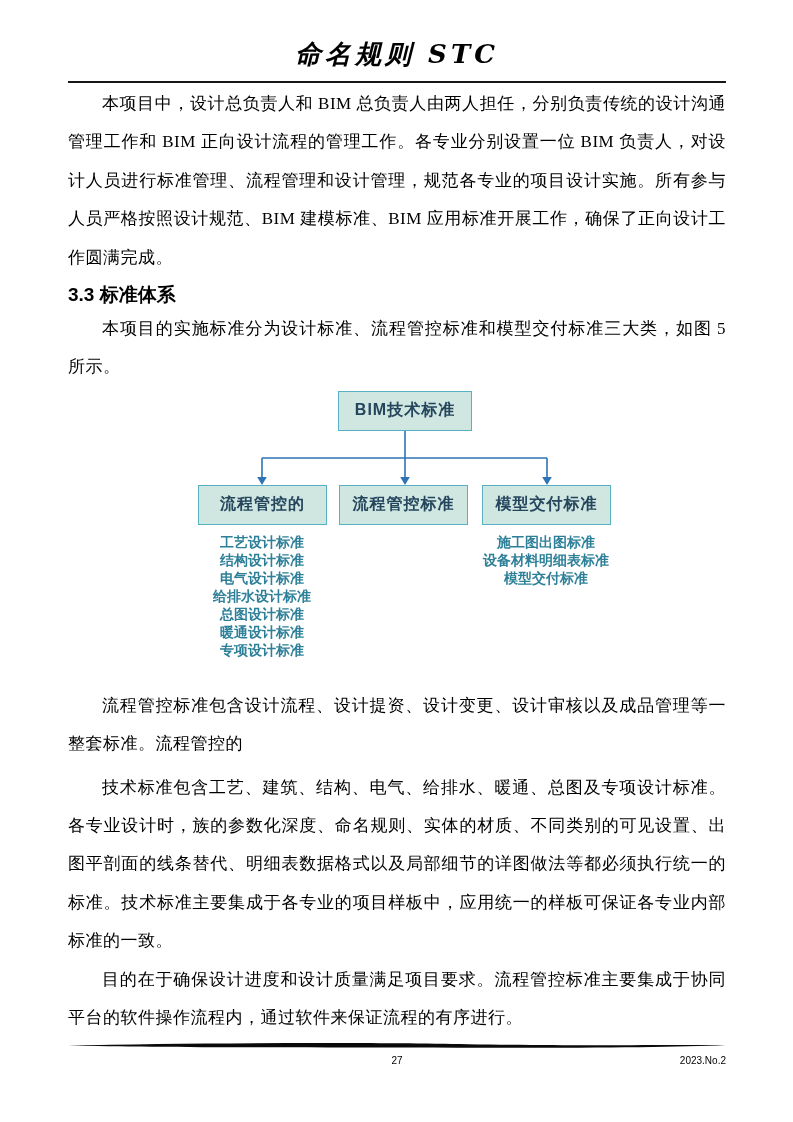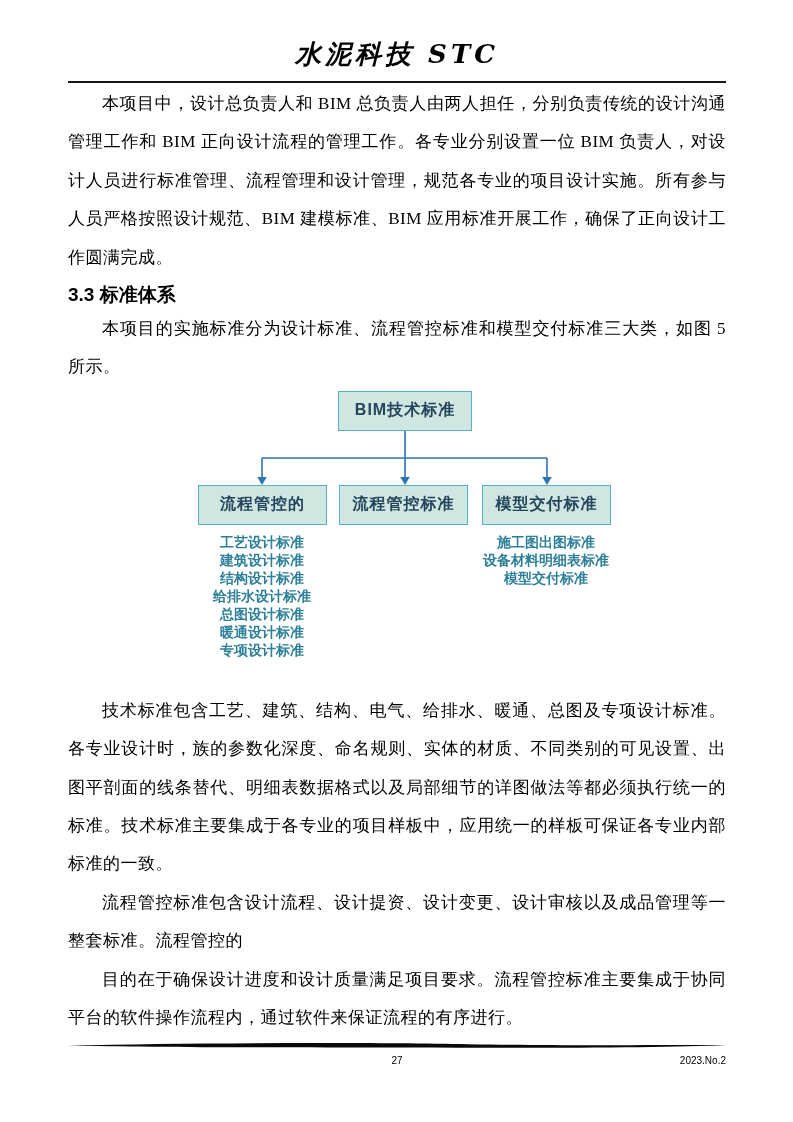--- a/index.html
+++ b/index.html
@@ -100,21 +100,21 @@
   }
   .page-number { display: block; text-align: center; }
   .issue-number { position: absolute; right: 0; top: 0; }
 </style>
 </head>
 <body>
 
 <div class="page">
   <div class="content">
 
-    <div class="journal-title">水泥科技 STC</div>
+    <div class="journal-title">命名规则 STC</div>
     <div class="header-rule"></div>
 
     <p class="body-par par1">本项目中，设计总负责人和 BIM 总负责人由两人担任，分别负责传统的设计沟通管理工作和 BIM 正向设计流程的管理工作。各专业分别设置一位 BIM 负责人，对设计人员进行标准管理、流程管理和设计管理，规范各专业的项目设计实施。所有参与人员严格按照设计规范、BIM 建模标准、BIM 应用标准开展工作，确保了正向设计工作圆满完成。</p>
 
     <h2 class="section-heading">3.3 标准体系</h2>
 
     <p class="body-par">本项目的实施标准分为设计标准、流程管控标准和模型交付标准三大类，如图 5 所示。</p>
 
     <div class="diagram">
       <svg class="connectors" width="658" height="110" viewBox="0 0 658 110">
@@ -128,37 +128,37 @@
         <polygon class="ahead" points="474.2,86 483.8,86 479,94"></polygon>
       </svg>
 
       <div class="dbox root-box">BIM技术标准</div>
       <div class="dbox box-1">流程管控的</div>
       <div class="dbox box-2">流程管控标准</div>
       <div class="dbox box-3">模型交付标准</div>
 
       <ul class="dlist list-1">
         <li>工艺设计标准</li>
-        <li>建筑设计标准</li>
         <li>结构设计标准</li>
+        <li>电气设计标准</li>
         <li>给排水设计标准</li>
         <li>总图设计标准</li>
         <li>暖通设计标准</li>
         <li>专项设计标准</li>
       </ul>
       <ul class="dlist list-3">
         <li>施工图出图标准</li>
         <li>设备材料明细表标准</li>
         <li>模型交付标准</li>
       </ul>
     </div>
 
 
+    <p class="body-par">流程管控标准包含设计流程、设计提资、设计变更、设计审核以及成品管理等一整套标准。流程管控的</p>
     <p class="body-par par3">技术标准包含工艺、建筑、结构、电气、给排水、暖通、总图及专项设计标准。各专业设计时，族的参数化深度、命名规则、实体的材质、不同类别的可见设置、出图平剖面的线条替代、明细表数据格式以及局部细节的详图做法等都必须执行统一的标准。技术标准主要集成于各专业的项目样板中，应用统一的样板可保证各专业内部标准的一致。</p>
-    <p class="body-par">流程管控标准包含设计流程、设计提资、设计变更、设计审核以及成品管理等一整套标准。流程管控的</p>
     <p class="body-par">目的在于确保设计进度和设计质量满足项目要求。流程管控标准主要集成于协同平台的软件操作流程内，通过软件来保证流程的有序进行。</p>
   </div>
 
   <div class="page-footer">
     <svg class="footer-rule" width="658" height="8" viewBox="0 0 658 8">
       <path d="M0,3.5 C120,0.8 300,0.2 400,2.2 C520,4.2 600,2.4 658,3.2 C600,5.4 500,6.2 340,5.6 C200,5.2 80,5.6 0,3.5 Z" fill="#0a0a0a"></path>
     </svg>
     <div class="footer-row">
       <span class="page-number">27</span>
       <span class="issue-number">2023.No.2</span>

